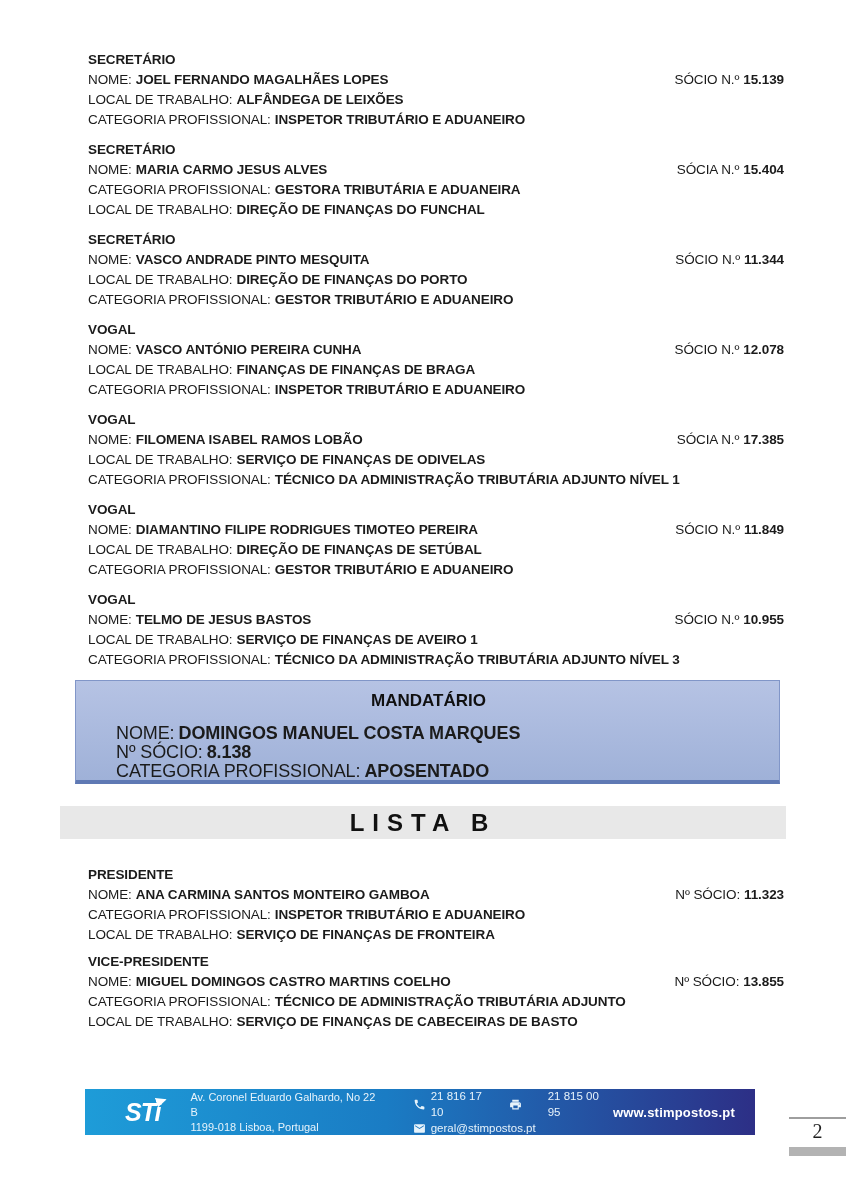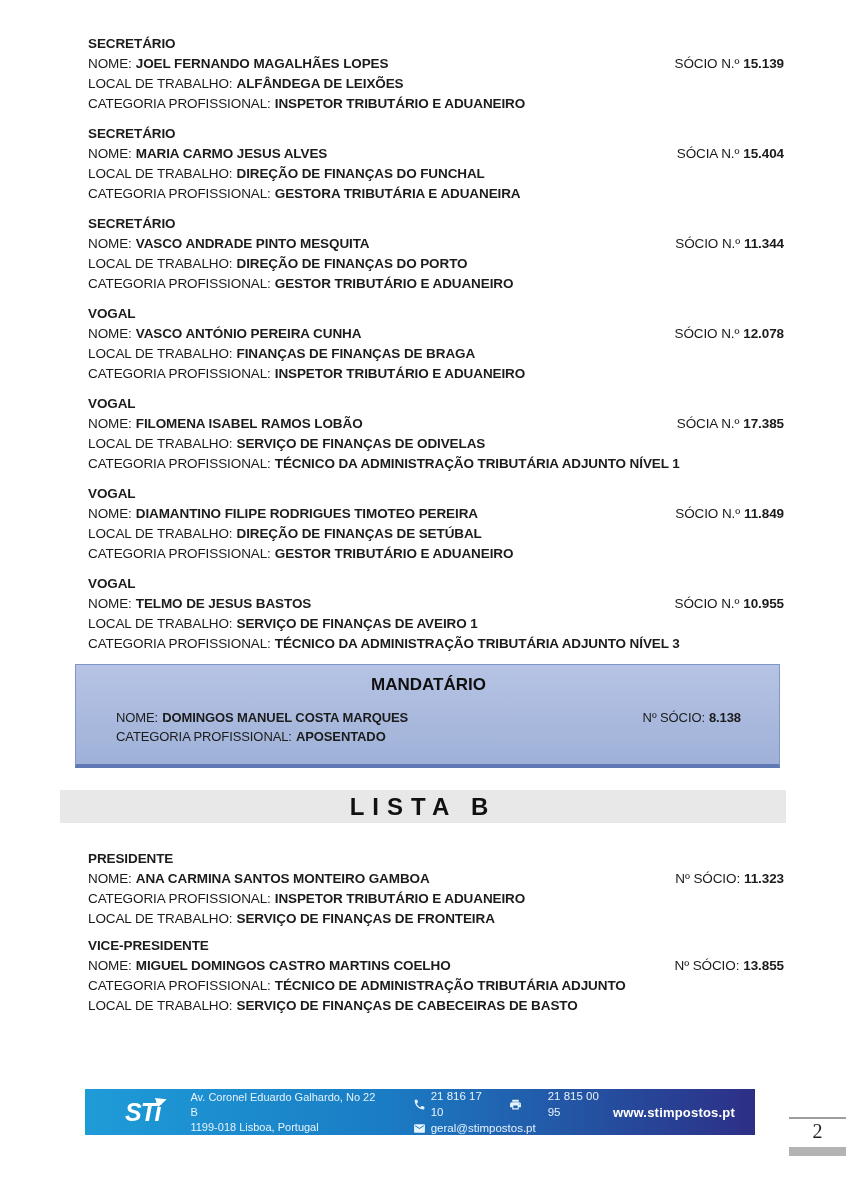--- a/index.html
+++ b/index.html
@@ -2,38 +2,38 @@
 <html lang="pt" style="--mandatario-box-fill-top: #b6c3e4; --mandatario-box-fill: #9fb1d8; --mandatario-box-border: #8196c8; --mandatario-box-border-bottom: #5f79b4; --lista-b-bar-bg: #e8e8e8; --footer-gradient-start: #1e9cd8; --footer-gradient-end: #2d2f86; --page-rule-thin: #9e9e9e; --page-rule-thick: #b3b3b3;"><head>
 <meta charset="utf-8">
 <style>
   * { margin:0; padding:0; box-sizing:border-box; }
   html,body { background:#ffffff; }
   .page {
     position:relative; width:848px; height:1200px; margin:0 auto;
     background:#ffffff; overflow:hidden;
     font-family:"Liberation Sans", sans-serif; color:#1b1b1b;
   }
-  .content { position:absolute; left:88px; top:34px; width:696px; }
+  .content { position:absolute; left:88px; top:50px; width:696px; }
 
   .entry { margin-bottom:10px; }
   .role  { font-weight:bold; font-size:13.5px; line-height:20px; letter-spacing:-0.1px; }
   .line  { display:flex; justify-content:space-between; font-size:13.5px; line-height:20px; letter-spacing:-0.1px; }
   .pair  { white-space:nowrap; }
   .lbl   { font-weight:normal; margin-right:4px; }
   .val   { font-weight:bold; }
 
   .mandatario {
     margin:8px 4px 0 -13px; height:104px;
     background:linear-gradient(180deg, var(--mandatario-box-fill-top,#b6c3e4) 0%, var(--mandatario-box-fill,#9fb1d8) 100%);
     border:1px solid var(--mandatario-box-border,#8196c8);
     border-bottom:4px solid var(--mandatario-box-border-bottom,#5f79b4);
     padding:10px 38px 0 40px;
   }
   .mandatario-title { text-align:center; font-weight:bold; font-size:17px; color:#101010; margin-bottom:13px; }
-  .mandatario .line { font-size:13px; line-height:19px; }
+  .mandatario .line { font-size:18px; line-height:19px;flex-direction:column; }
 
   .listab-bar {
     margin:22px -2px 0 -28px; height:33px;
     background:var(--lista-b-bar-bg,#e8e8e8);
     display:flex; align-items:center; justify-content:center;
     font-weight:bold; font-size:24px; letter-spacing:8px; color:#111;
   }
   .lista-b { margin-top:26px; }
   .lista-b .entry { margin-bottom:7px; }
 
@@ -82,24 +82,24 @@
       </div>
     </div>
 
     <div class="entry">
       <div class="role">SECRETÁRIO</div>
       <div class="line">
         <span class="pair"><span class="lbl">NOME:</span><span class="val">MARIA CARMO JESUS ALVES</span></span>
         <span class="pair"><span class="lbl">SÓCIA N.º</span><span class="val">15.404</span></span>
       </div>
       <div class="line">
+        <span class="pair"><span class="lbl">CATEGORIA PROFISSIONAL:</span><span class="val">GESTORA TRIBUTÁRIA E ADUANEIRA</span></span>
+      </div>
+      <div class="line">
         <span class="pair"><span class="lbl">LOCAL DE TRABALHO:</span><span class="val">DIREÇÃO DE FINANÇAS DO FUNCHAL</span></span>
-      </div>
-      <div class="line">
-        <span class="pair"><span class="lbl">CATEGORIA PROFISSIONAL:</span><span class="val">GESTORA TRIBUTÁRIA E ADUANEIRA</span></span>
       </div>
     </div>
 
     <div class="entry">
       <div class="role">SECRETÁRIO</div>
       <div class="line">
         <span class="pair"><span class="lbl">NOME:</span><span class="val">VASCO ANDRADE PINTO MESQUITA</span></span>
         <span class="pair"><span class="lbl">SÓCIO N.º</span><span class="val">11.344</span></span>
       </div>
       <div class="line">

